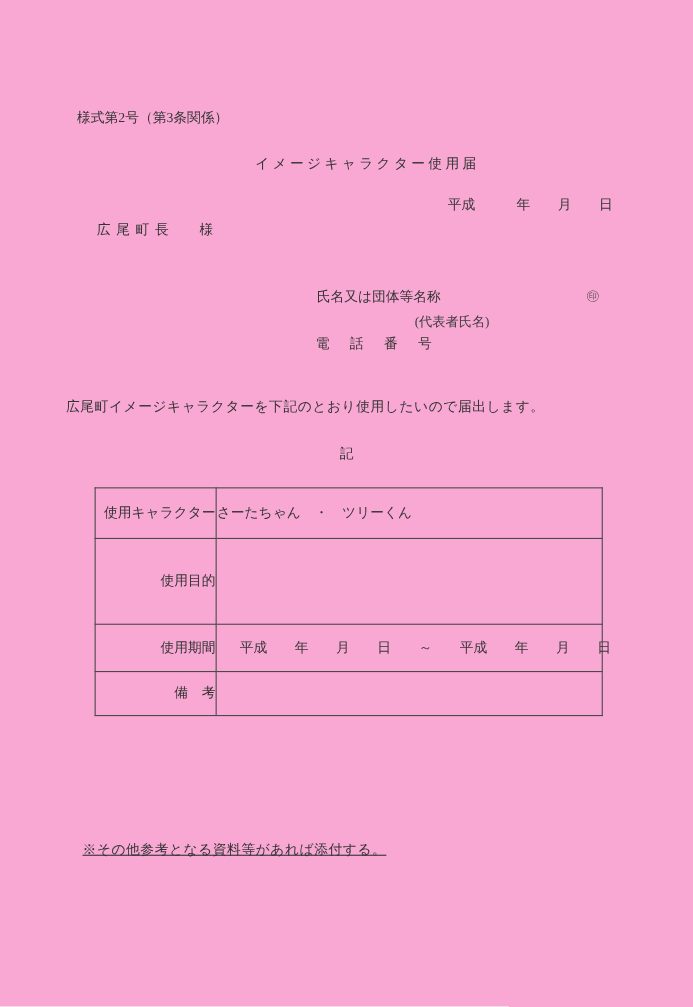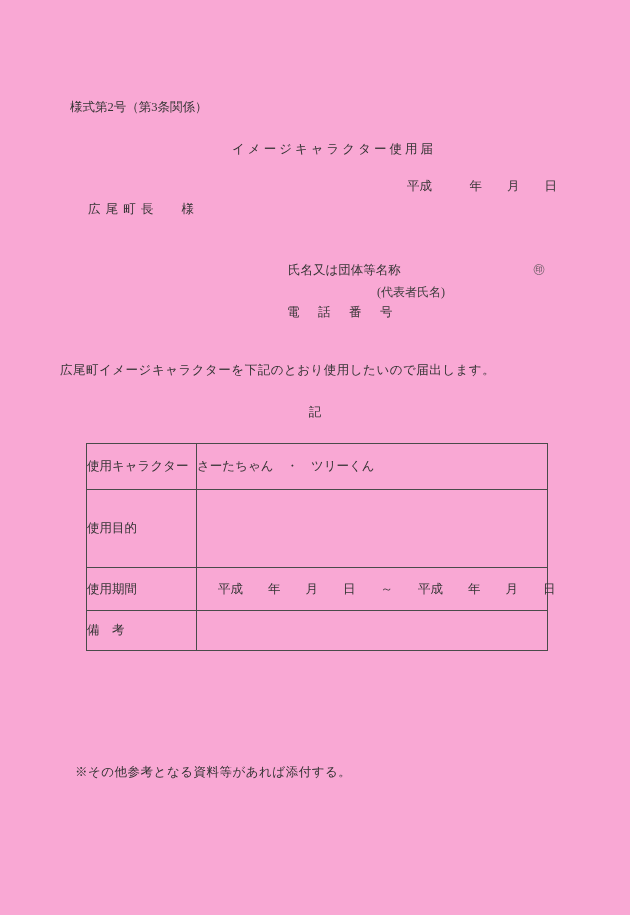--- a/index.html
+++ b/index.html
@@ -43,30 +43,30 @@
     border-collapse: collapse;
     table-layout: fixed;
     font-size: 12.5px;
     color: #343434;
   }
   .form-table td {
     border: 1px solid #4a4a4a;
     vertical-align: middle;
     padding: 0;
   }
-  .label-cell { width: 110px; text-align: left; font-family: Liberation Serif, serif; }
+  .label-cell { width: 110px; text-align: right; font-family: Liberation Serif, serif; }
   .value-cell { }
   .value-cell.left { text-align: left; padding-left: 21px; white-space: pre; }
   .row-1 { height: 46px; }
   .row-2 { height: 78px; }
   .row-3 { height: 90px; }
   .row-4 { height: 43px; }
   .row-5 { height: 40px; }
 
-  .footer-note { left: 75px; top: 764px; letter-spacing: 0.5px; }
+  .footer-note { left: 75px; top: 764px; letter-spacing: 0.5px; text-decoration: underline; }
 </style>
 </head>
 <body>
 
 <div class="page">
 
   <div class="abs form-number">様式第2号（第3条関係）</div>
 
   <div class="abs doc-title">イメージキャラクター使用届</div>
 

